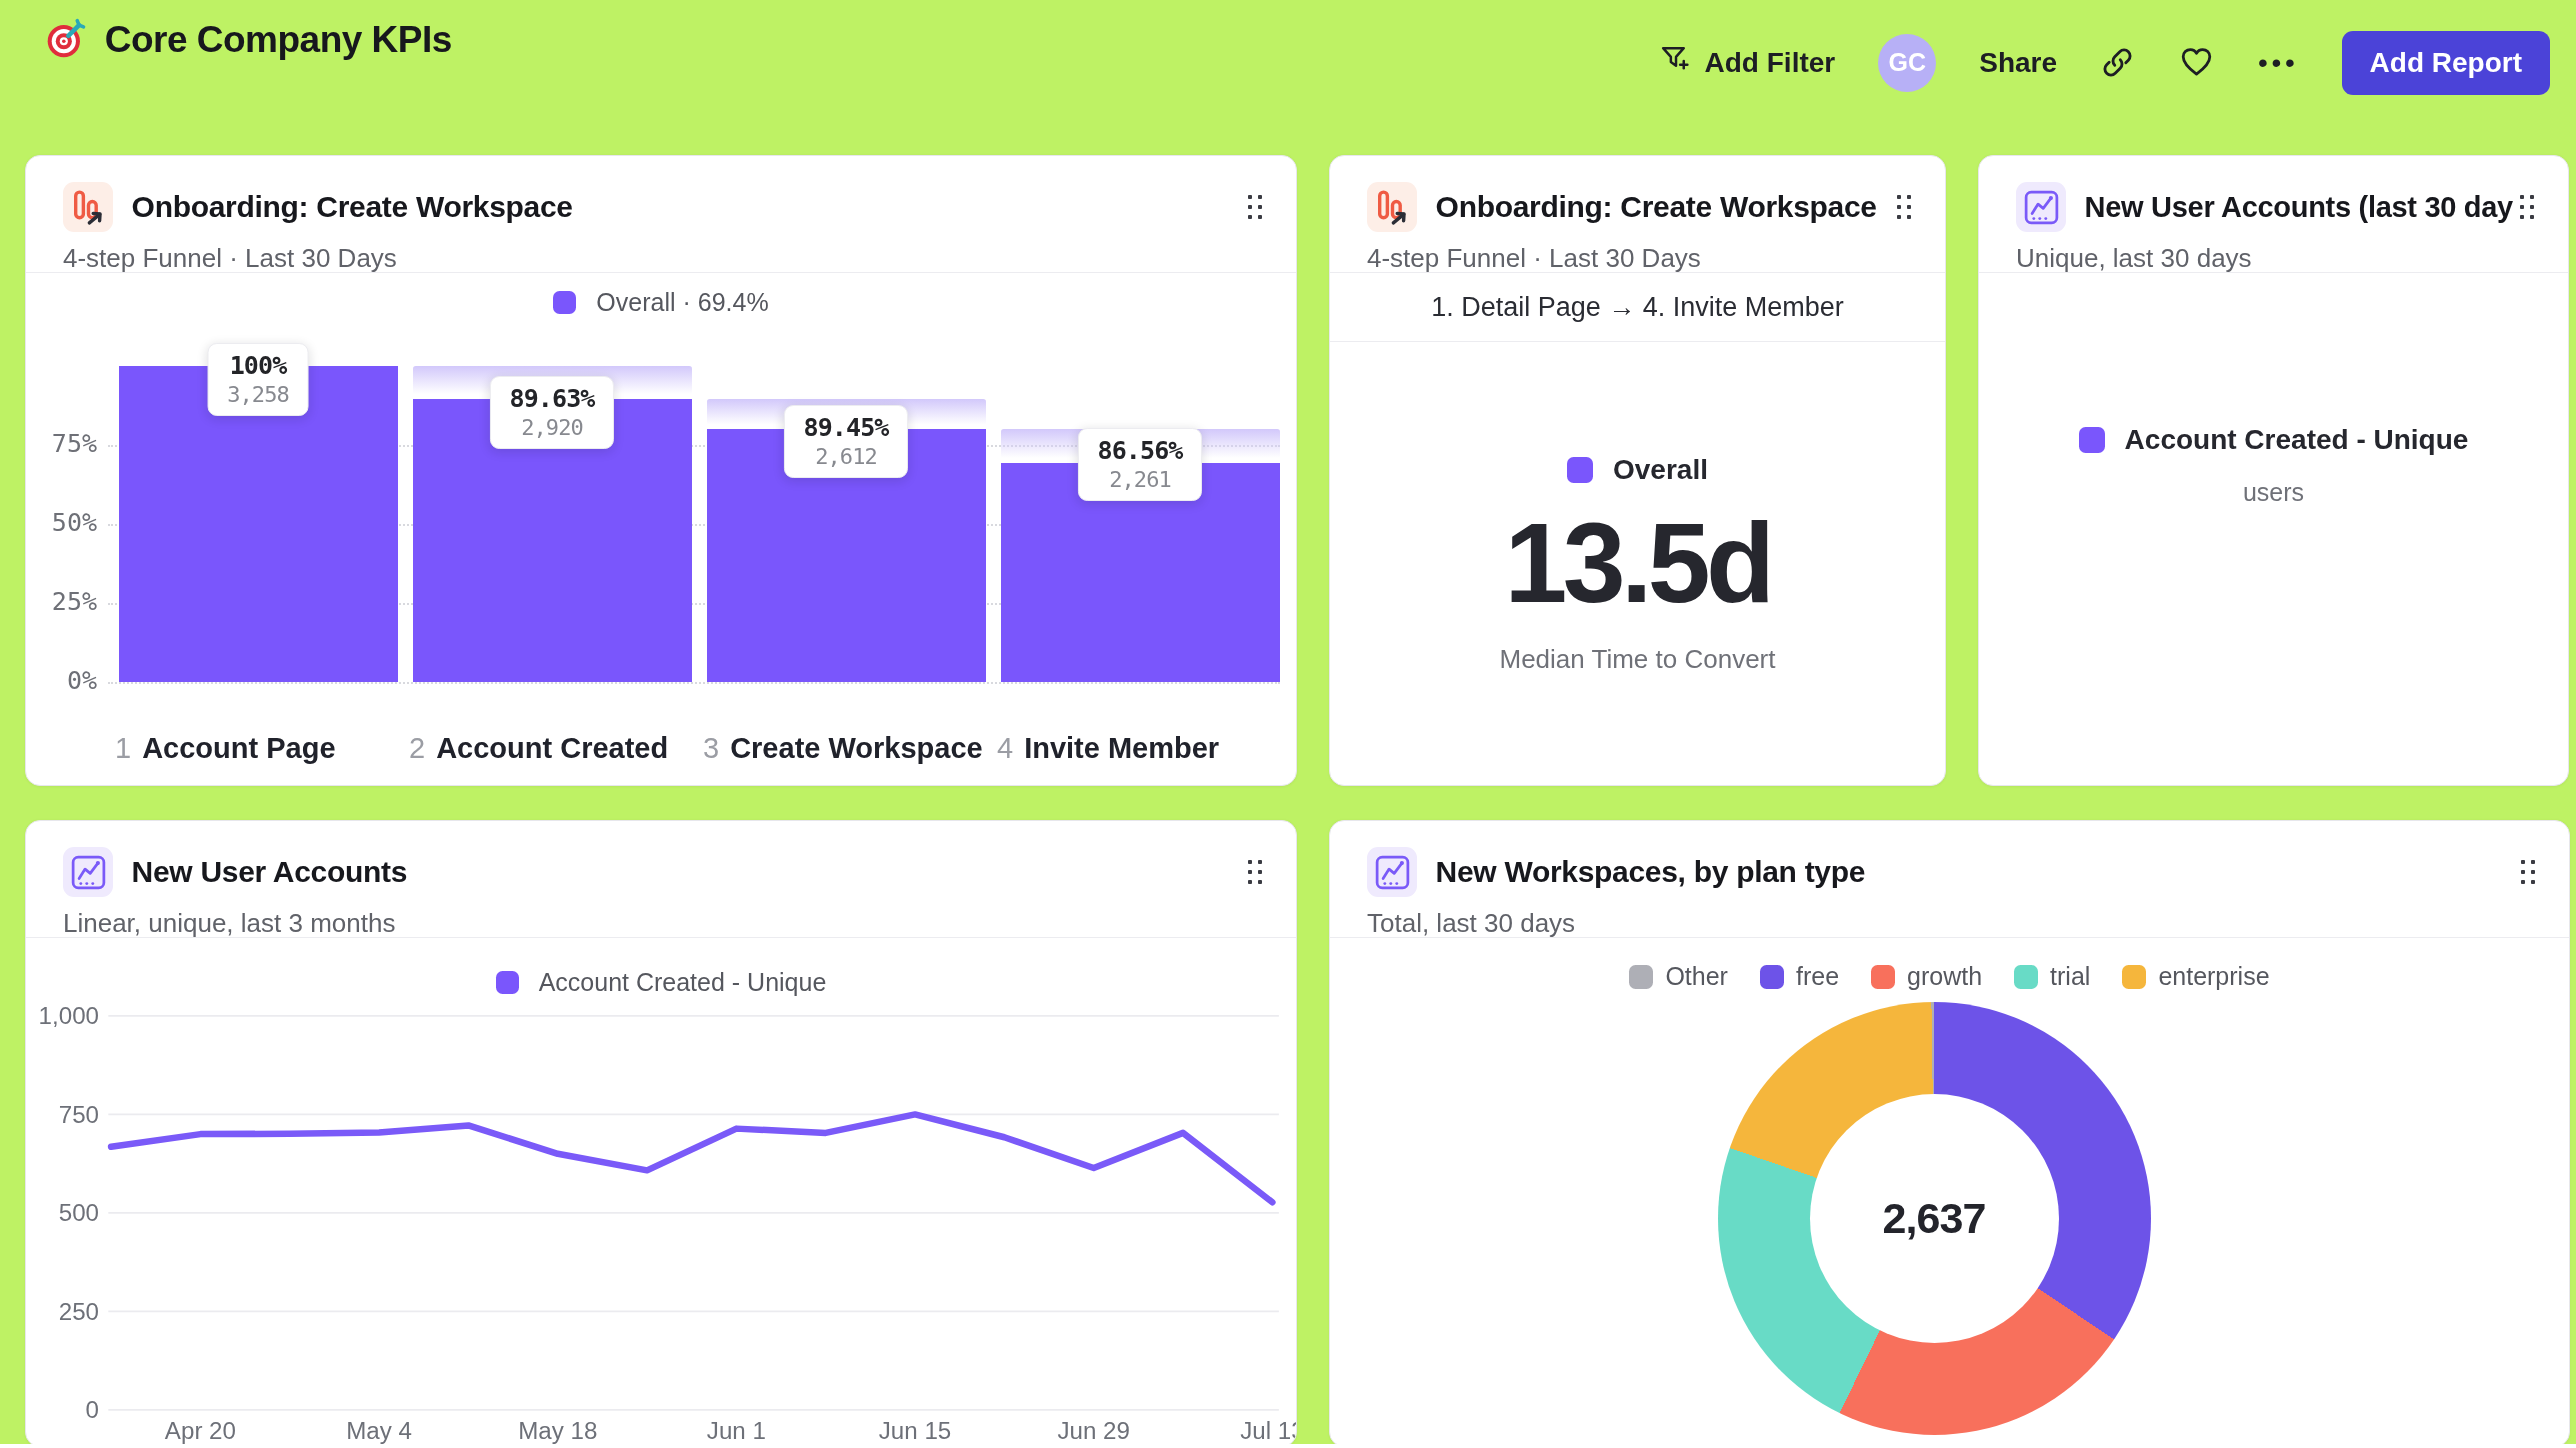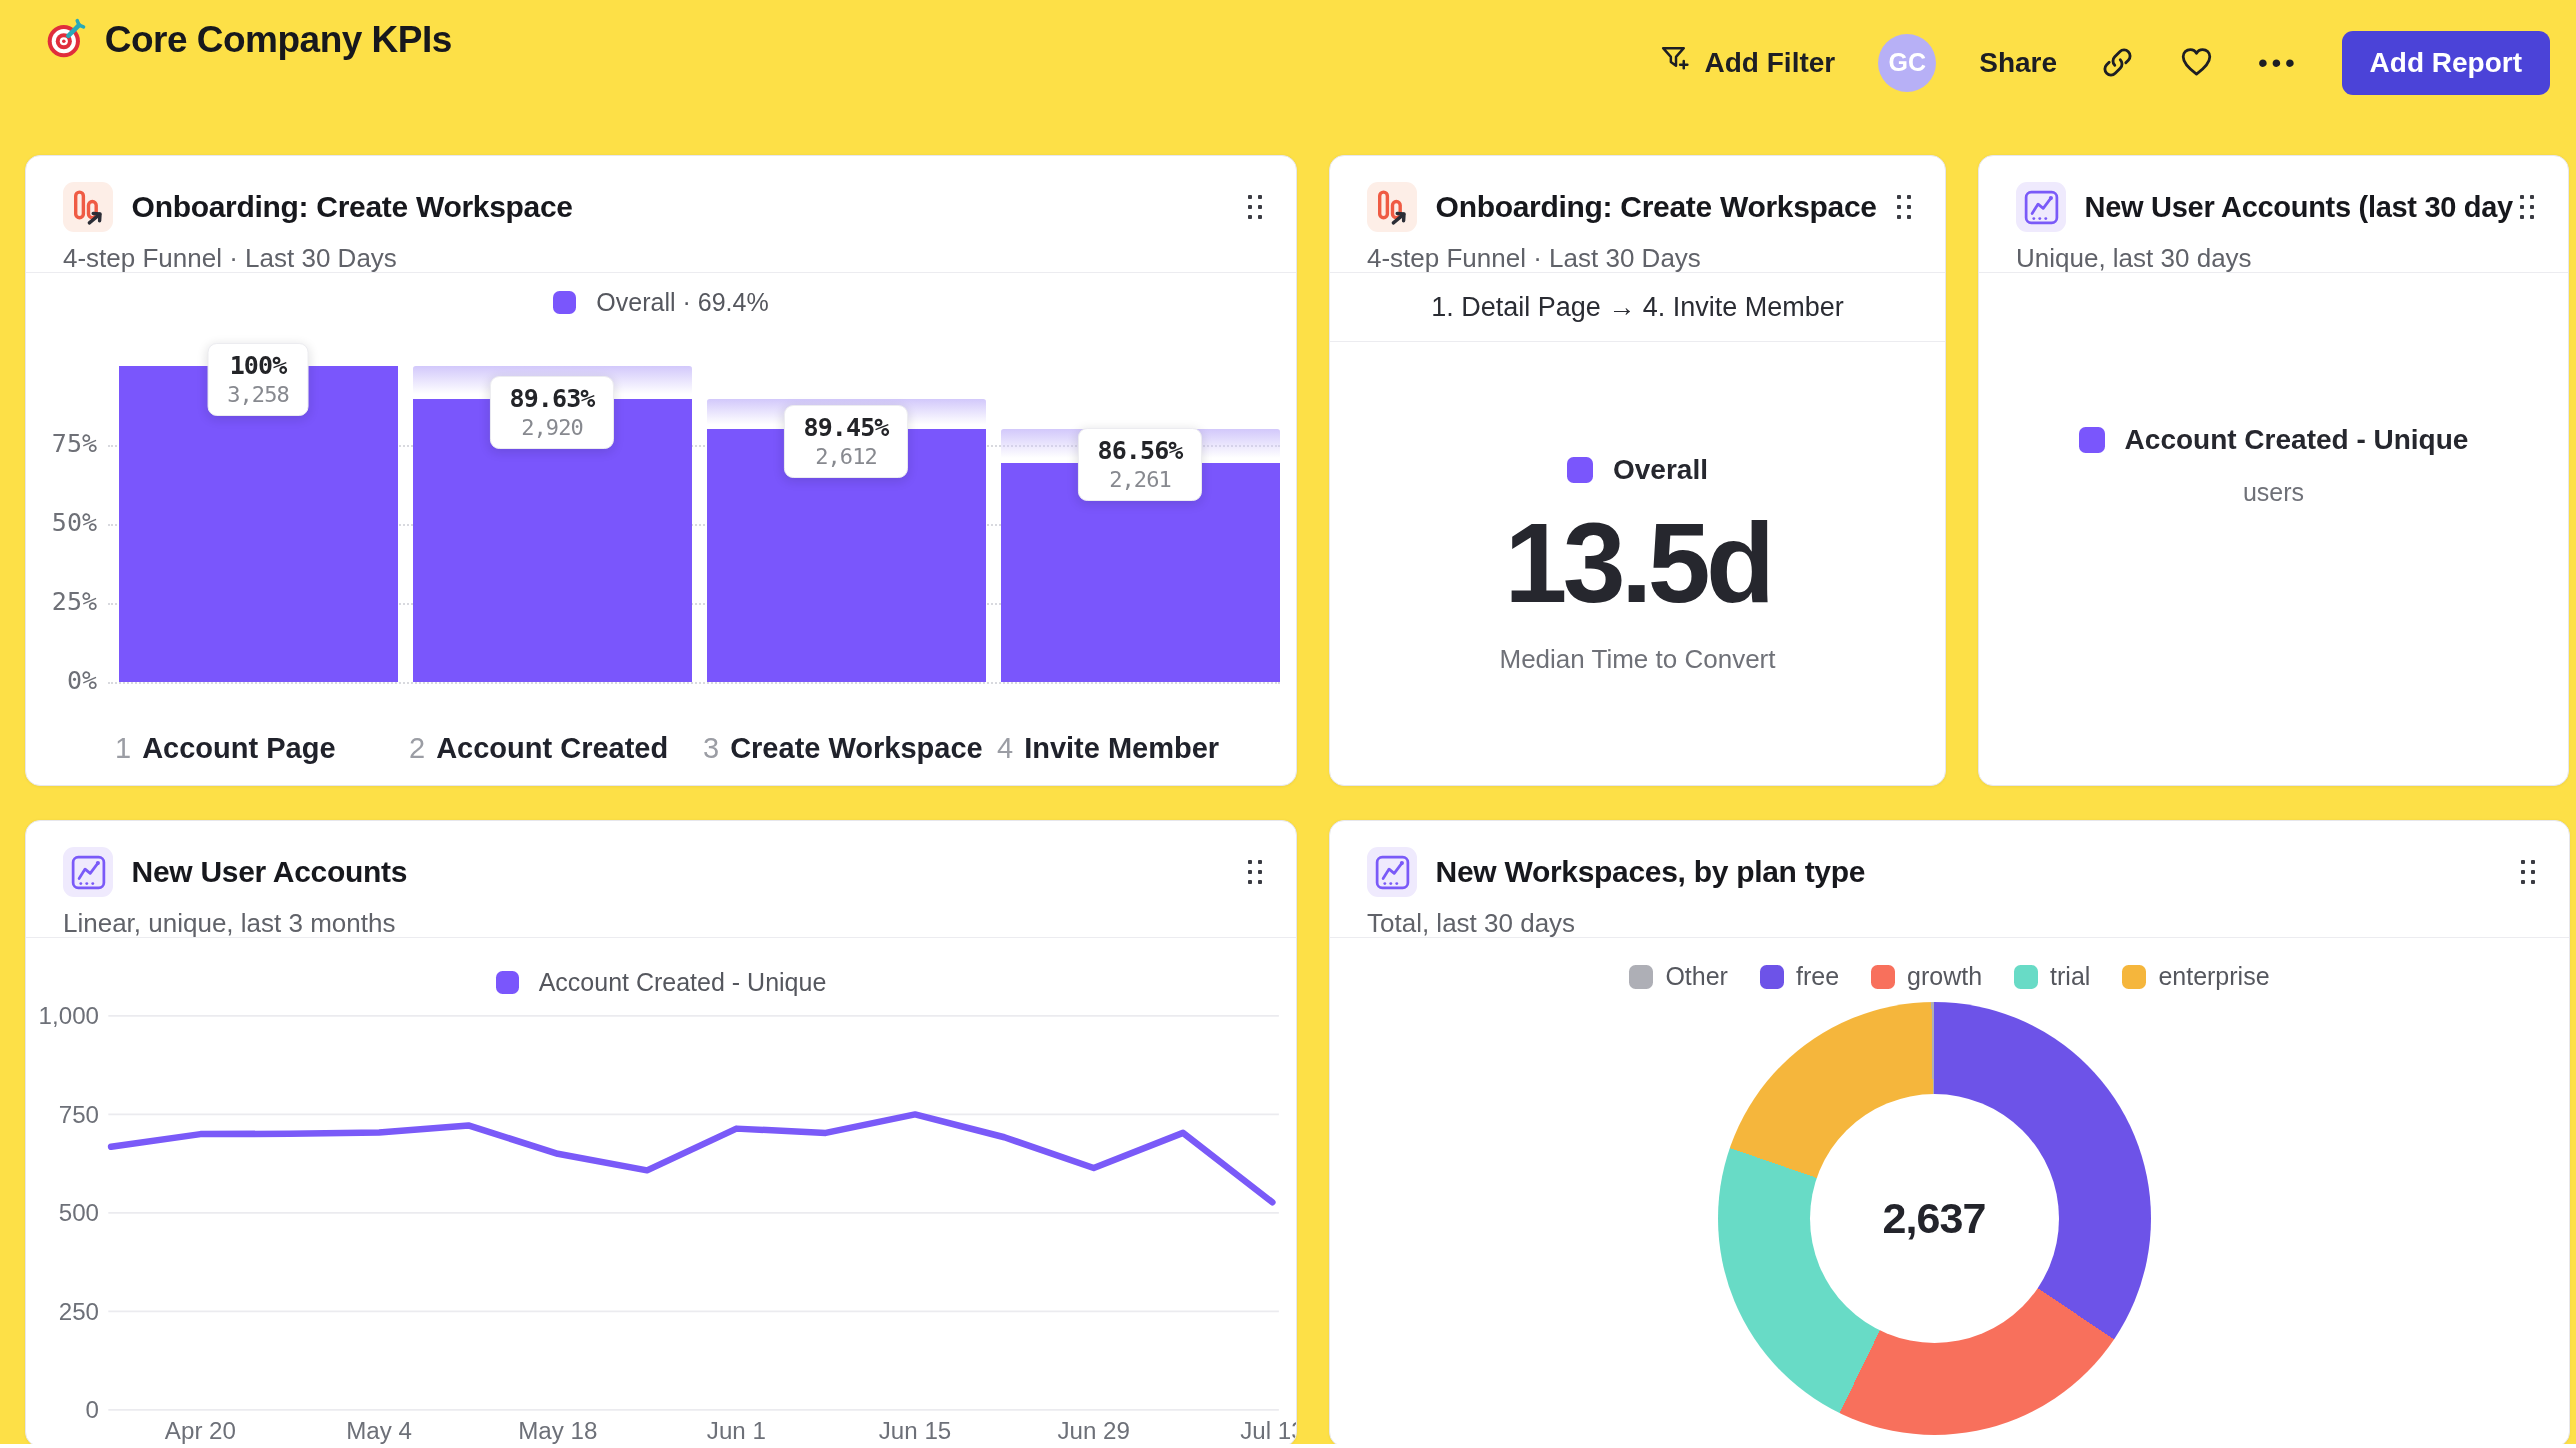--- a/index.html
+++ b/index.html
@@ -1,17 +1,17 @@
 <!DOCTYPE html>
 <html style="font-size:15px"><head>
 <meta charset="utf-8">
 <style>
   * { box-sizing: border-box; }
   body { margin:0; background:#fff; font-family:"Liberation Sans", sans-serif; }
-  #app { position:relative; width:2576px; height:1444px; background:#fde047; overflow:hidden; }
+  #app { position:relative; width:2576px; height:1444px; background:#bef264; overflow:hidden; }
 
   
   .page-head { position:absolute; left:45px; top:16.7px; }
   .page-title-row { display:flex; align-items:center; gap:16.7px; }
   .page-title { font-size:37px; font-weight:700; color:#17181d; letter-spacing:-0.5px; }
   .page-sub { margin-top:15px; font-size:27px; color:#6f7178; }
 
   .toolbar { position:absolute; top:29px; right:26px; height:67px; display:flex; align-items:center; gap:43px; }
   .tb-item { display:flex; align-items:center; gap:13px; font-size:28px; color:#1d1e24; font-weight:600; cursor:pointer; }
   .avatar { width:58px; height:58px; border-radius:50%; background:#b7b0f6; color:#fff; display:flex; align-items:center; justify-content:center; font-size:25px; font-weight:700; }

